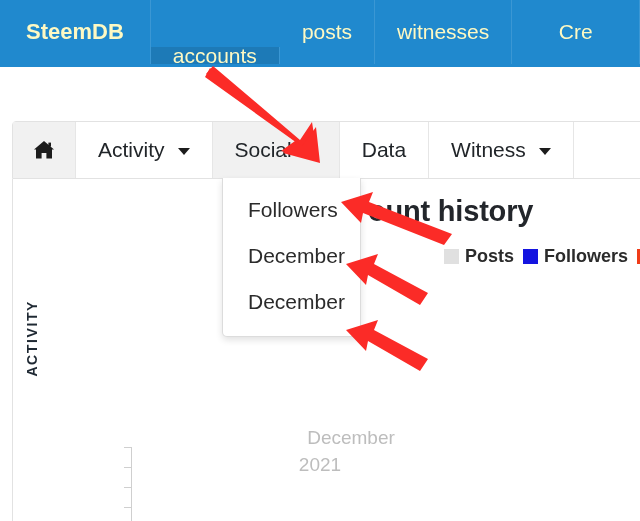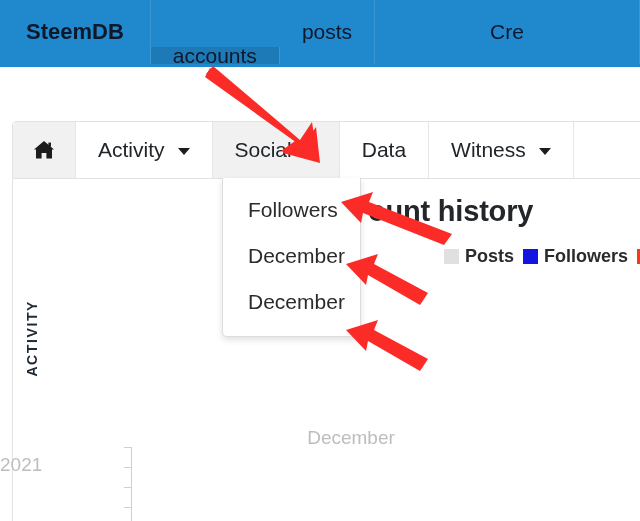--- a/index.html
+++ b/index.html
@@ -23,21 +23,21 @@
     height: 64px;
     background: #2089ce;
     display: flex;
     align-items: stretch;
     box-sizing: border-box;
   }
   .topnav-item {
     display: flex;
     align-items: center;
     justify-content: center;
-    color: #0f172a;
+    color: #fef9c3;
     font-size: 21px;
     padding: 0 22px;
     box-sizing: border-box;
     white-space: nowrap;
     border-right: 1px solid #3a97d4;
     cursor: pointer;
   }
   .topnav-item.brand {
     font-weight: bold;
     font-size: 22px;
@@ -209,21 +209,21 @@
     width: 640px;
     text-align: center;
     font-size: 19px;
     color: #bdbdbd;
     margin-left: 31px;
   }
   .x-label-year {
     position: absolute;
     left: 0; top: 454px;
     width: 640px;
-    text-align: left;
+    text-align: center;
     font-size: 19px;
     color: #bdbdbd;
   }
 
   
   .arrows {
     position: absolute;
     left: 0; top: 0;
     width: 640px; height: 521px;
     pointer-events: none;
@@ -235,20 +235,23 @@
 
 <div class="topnav">
   <div class="topnav-item brand">
     <span>SteemDB</span>
   </div>
   <div class="topnav-item active">
     <span>accounts</span>
   </div>
   <div class="topnav-item">
     <span>posts</span>
+  </div>
+  <div class="topnav-item">
+    <span>witnesses</span>
   </div>
   <div class="topnav-item topnav-edge">
     <span>Cre</span>
   </div>
 </div>
 <div class="topnav-underline"></div>
 
 <div class="tabstrip">
 
   <div class="tab home shaded">

